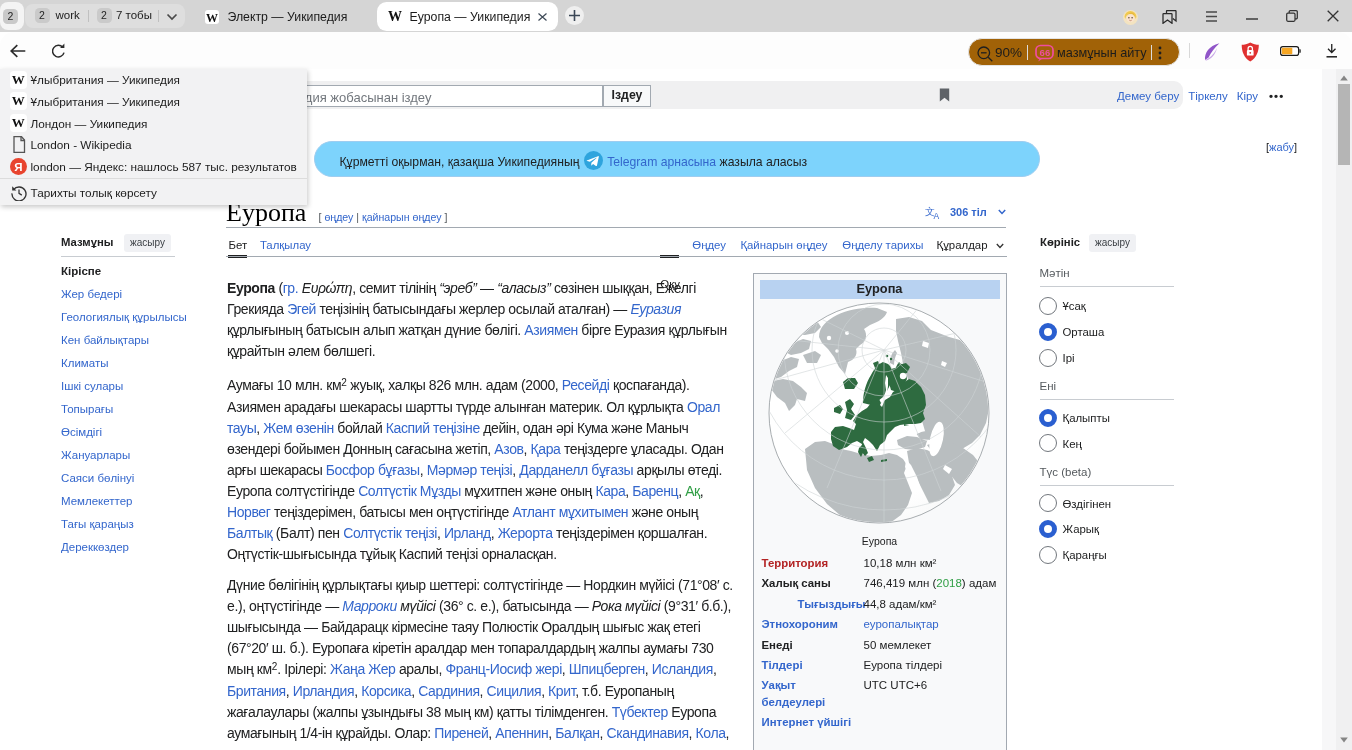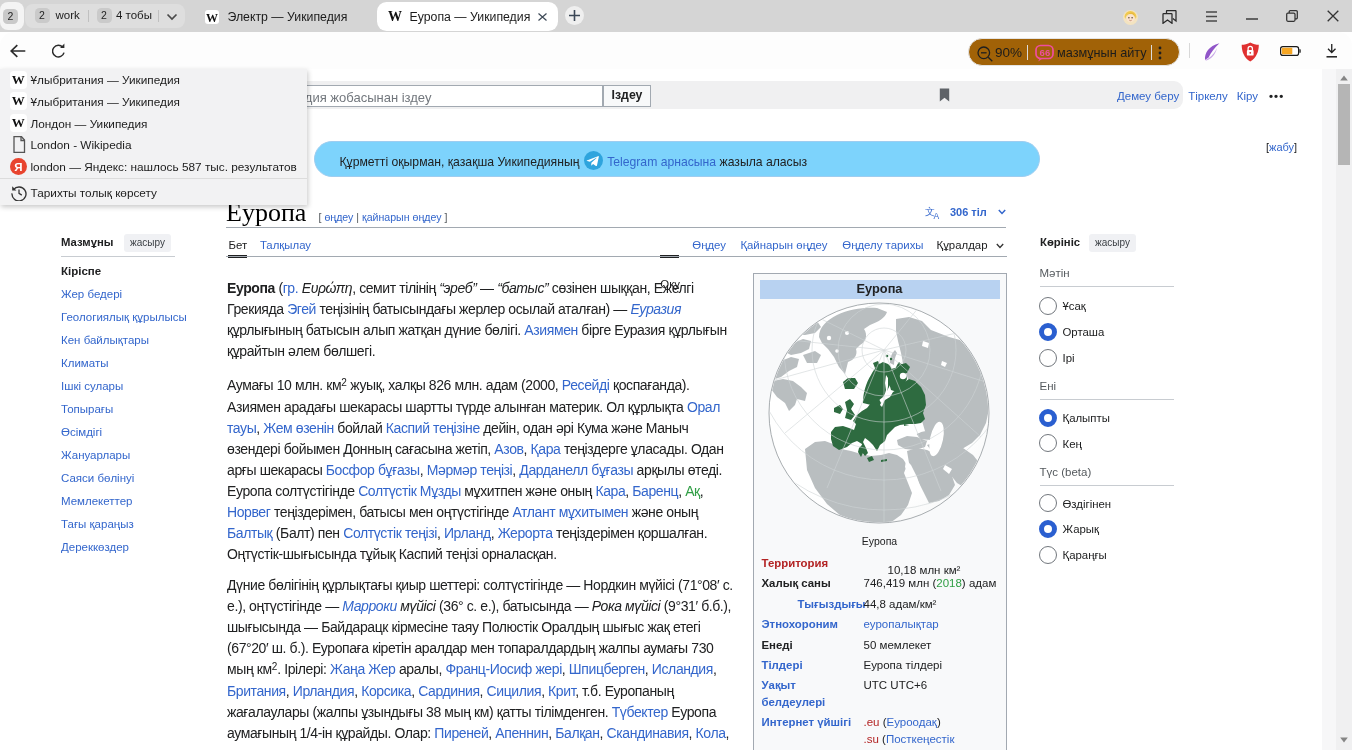--- a/index.html
+++ b/index.html
@@ -61,21 +61,21 @@
 <body>
 
 <div id="tabbar" class="abs">
   <div class="abs" style="left:0;top:1.5px;width:24px;height:28px;background:#f4f4f4;border-radius:8px;"></div>
   <span class="badge" style="left:3px;top:8.5px;background:#c9c9c9;">2</span>
   <div class="abs" style="left:24.5px;top:3.5px;width:160.5px;height:24px;background:#dedede;border-radius:8px;"></div>
   <span class="badge" style="left:34.5px;top:8px;">2</span>
   <span class="gtxt" style="left:55.5px;top:9px;">work</span>
   <span class="tdiv" style="left:87.5px;"></span>
   <span class="badge" style="left:96.5px;top:8px;">2</span>
-  <span class="gtxt" style="left:116px;top:9px;">4 тобы</span>
+  <span class="gtxt" style="left:116px;top:9px;">7 тобы</span>
   <span class="tdiv" style="left:157.5px;"></span>
   <svg class="abs" style="left:165.5px;top:12.5px;" width="12" height="8" viewBox="0 0 12 8">
       <path d="M1.5 1.5l4.5 4.5 4.5-4.5" stroke="#4a4a4a" stroke-width="1.7" fill="none"></path>
     </svg>
 
   <div class="abs" style="left:204.5px;top:10px;width:14.5px;height:13.5px;background:#fff;border-radius:3px;"></div>
   <span class="wglyph" style="left:206px;top:10.5px;font-size:12px;">W</span>
   <span class="ttxt" style="left:227.5px;top:10px;">Электр — Уикипедия</span>
 
   <div class="abs" style="left:376.5px;top:1.5px;width:181.5px;height:29.3px;background:#fff;border-radius:9.5px;"></div>
@@ -259,45 +259,44 @@
 <span class="rlabel abs" style="top:437.6px;">Кең</span>
 <span class="seclabel abs" style="top:465.5px;">Түс (beta)</span>
 <span class="secline abs" style="top:484.7px;"></span>
 <span class="radio abs" style="top:494.4px;"></span>
 <span class="rlabel abs" style="top:497.6px;">Өздігінен</span>
 <span class="radio radiosel abs" style="top:520px;"></span>
 <span class="rlabel abs" style="top:523.2px;">Жарық</span>
 <span class="radio abs" style="top:545.7px;"></span>
 <span class="rlabel abs" style="top:548.9px;">Қараңғы</span>
 
-<div class="para abs" id="p1" style="top:277.5px;"><b>Еуропа</b> (<a href="#">гр.</a> <i>Ευρώπη</i>, семит тілінің <i>“эреб”</i> — <i>“батыс”</i> сөзінен шыққан, Ежелгі Грекияда <a href="#">Эгей</a> теңізінің батысындағы жерлер осылай аталған) — <a href="#"><i>Еуразия</i></a> құрлығының батысын алып жатқан дүние бөлігі. <a href="#">Азиямен</a> бірге Еуразия құрлығын құрайтын әлем бөлшегі.</div>
+<div class="para abs" id="p1" style="top:277.5px;"><b>Еуропа</b> (<a href="#">гр.</a> <i>Ευρώπη</i>, семит тілінің <i>“эреб”</i> — <i>“аласыз”</i> сөзінен шыққан, Ежелгі Грекияда <a href="#">Эгей</a> теңізінің батысындағы жерлер осылай аталған) — <a href="#"><i>Еуразия</i></a> құрлығының батысын алып жатқан дүние бөлігі. <a href="#">Азиямен</a> бірге Еуразия құрлығын құрайтын әлем бөлшегі.</div>
 
 <div class="para abs" id="p2" style="top:374.5px;">Аумағы 10 млн. км<sup>2</sup> жуық, халқы 826 млн. адам (2000, <a href="#">Ресейді</a> қоспағанда). Азиямен арадағы шекарасы шартты түрде алынған материк. Ол құрлықта <a href="#">Орал тауы</a>, <a href="#">Жем өзенін</a> бойлай <a href="#">Каспий теңізіне</a> дейін, одан әрі Кума және Маныч өзендері бойымен Донның сағасына жетіп, <a href="#">Азов</a>, <a href="#">Қара</a> теңіздерге ұласады. Одан арғы шекарасы <a href="#">Босфор бұғазы</a>, <a href="#">Мәрмәр теңізі</a>, <a href="#">Дарданелл бұғазы</a> арқылы өтеді. Еуропа солтүстігінде <a href="#">Солтүстік Мұзды</a> мұхитпен және оның <a href="#">Кара</a>, <a href="#">Баренц</a>, <a href="#" class="grn">Ақ</a>, <a href="#">Норвег</a> теңіздерімен, батысы мен оңтүстігінде <a href="#">Атлант мұхитымен</a> және оның <a href="#">Балтық</a> (Балт) пен <a href="#">Солтүстік теңізі</a>, <a href="#">Ирланд</a>, <a href="#">Жерорта</a> теңіздерімен қоршалған. Оңтүстік-шығысында тұйық Каспий теңізі орналасқан.</div>
 
 <div class="para abs" id="p3" style="top:575px;">Дүние бөлігінің құрлықтағы қиыр шеттері: солтүстігінде — Нордкин мүйісі (71°08′ с. е.), оңтүстігінде — <a href="#"><i>Марроки</i></a> <i>мүйісі</i> (36° с. е.), батысында — <i>Рока мүйісі</i> (9°31′ б.б.), шығысында — Байдарацк кірмесіне таяу Полюстік Оралдың шығыс жақ етегі (67°20′ ш. б.). Еуропаға кіретін аралдар мен топаралдардың жалпы аумағы 730 мың км<sup>2</sup>. Ірілері: <a href="#">Жаңа Жер</a> аралы, <a href="#">Франц-Иосиф жері</a>, <a href="#">Шпицберген</a>, <a href="#">Исландия</a>, <a href="#">Британия</a>, <a href="#">Ирландия</a>, <a href="#">Корсика</a>, <a href="#">Сардиния</a>, <a href="#">Сицилия</a>, <a href="#">Крит</a>, т.б. Еуропаның жағалаулары (жалпы ұзындығы 38 мың км) қатты тілімденген. <a href="#">Түбектер</a> Еуропа аумағының 1/4-ін құрайды. Олар: <a href="#">Пиреней</a>, <a href="#">Апеннин</a>, <a href="#">Балқан</a>, <a href="#">Скандинавия</a>, <a href="#">Кола</a>,</div>
 
 <div id="infobox" class="abs">
   <div id="ibhead">Еуропа</div>
   <div id="ibcap">Еуропа</div>
   <div class="ibl red" style="top:281px;">Территория</div>
-    <div class="ibv" style="top:288px;margin-left:24px;">10,18 млн км²</div>
+    <div class="ibv" style="top:281px;">10,18 млн км²</div>
   <div class="ibl" style="top:301.5px;color:#202122;">Халық саны</div>
     <div class="ibv" style="top:301.5px;">746,419 млн (<a href="#" class="grn">2018</a>) адам</div>
   <div class="ibl" style="top:322px;margin-left:36px;"><a href="#">Тығыздығы</a></div>
     <div class="ibv" style="top:322px;">44,8 адам/км²</div>
   <div class="ibl" style="top:342.5px;"><a href="#">Этнохороним</a></div>
     <div class="ibv" style="top:342.5px;"><a href="#">еуропалықтар</a></div>
   <div class="ibl" style="top:363px;color:#202122;">Енеді</div>
     <div class="ibv" style="top:363px;">50 мемлекет</div>
   <div class="ibl" style="top:383.4px;"><a href="#">Тілдері</a></div>
     <div class="ibv" style="top:383.4px;">Еуропа тілдері</div>
   <div class="ibl" style="top:403.8px;"><a href="#">Уақыт белдеулері</a></div>
     <div class="ibv grn" style="top:403.8px;">UTC UTC+6</div>
   <div class="ibl" style="top:440.5px;"><a href="#">Интернет үйшігі</a></div>
-    <div class="ibv" style="top:440.5px;"><span class="red">.eu</span> (<a href="#">Еуроодақ</a>)<br><span class="red">.su</span> (<a href="#">Посткеңестік</a></div>
 </div>
 
 <svg id="globe" class="abs" style="left:759px;top:293px;" width="240" height="240" viewBox="0 0 240 240">
   <defs>
     <clipPath id="gc">
         <circle cx="120" cy="120" r="109.3"></circle>
       </clipPath>
     <radialGradient id="oc" cx="42%" cy="38%" r="75%">
       <stop offset="72%" stop-color="#ffffff"></stop>
       <stop offset="94%" stop-color="#f6f7f7"></stop>

